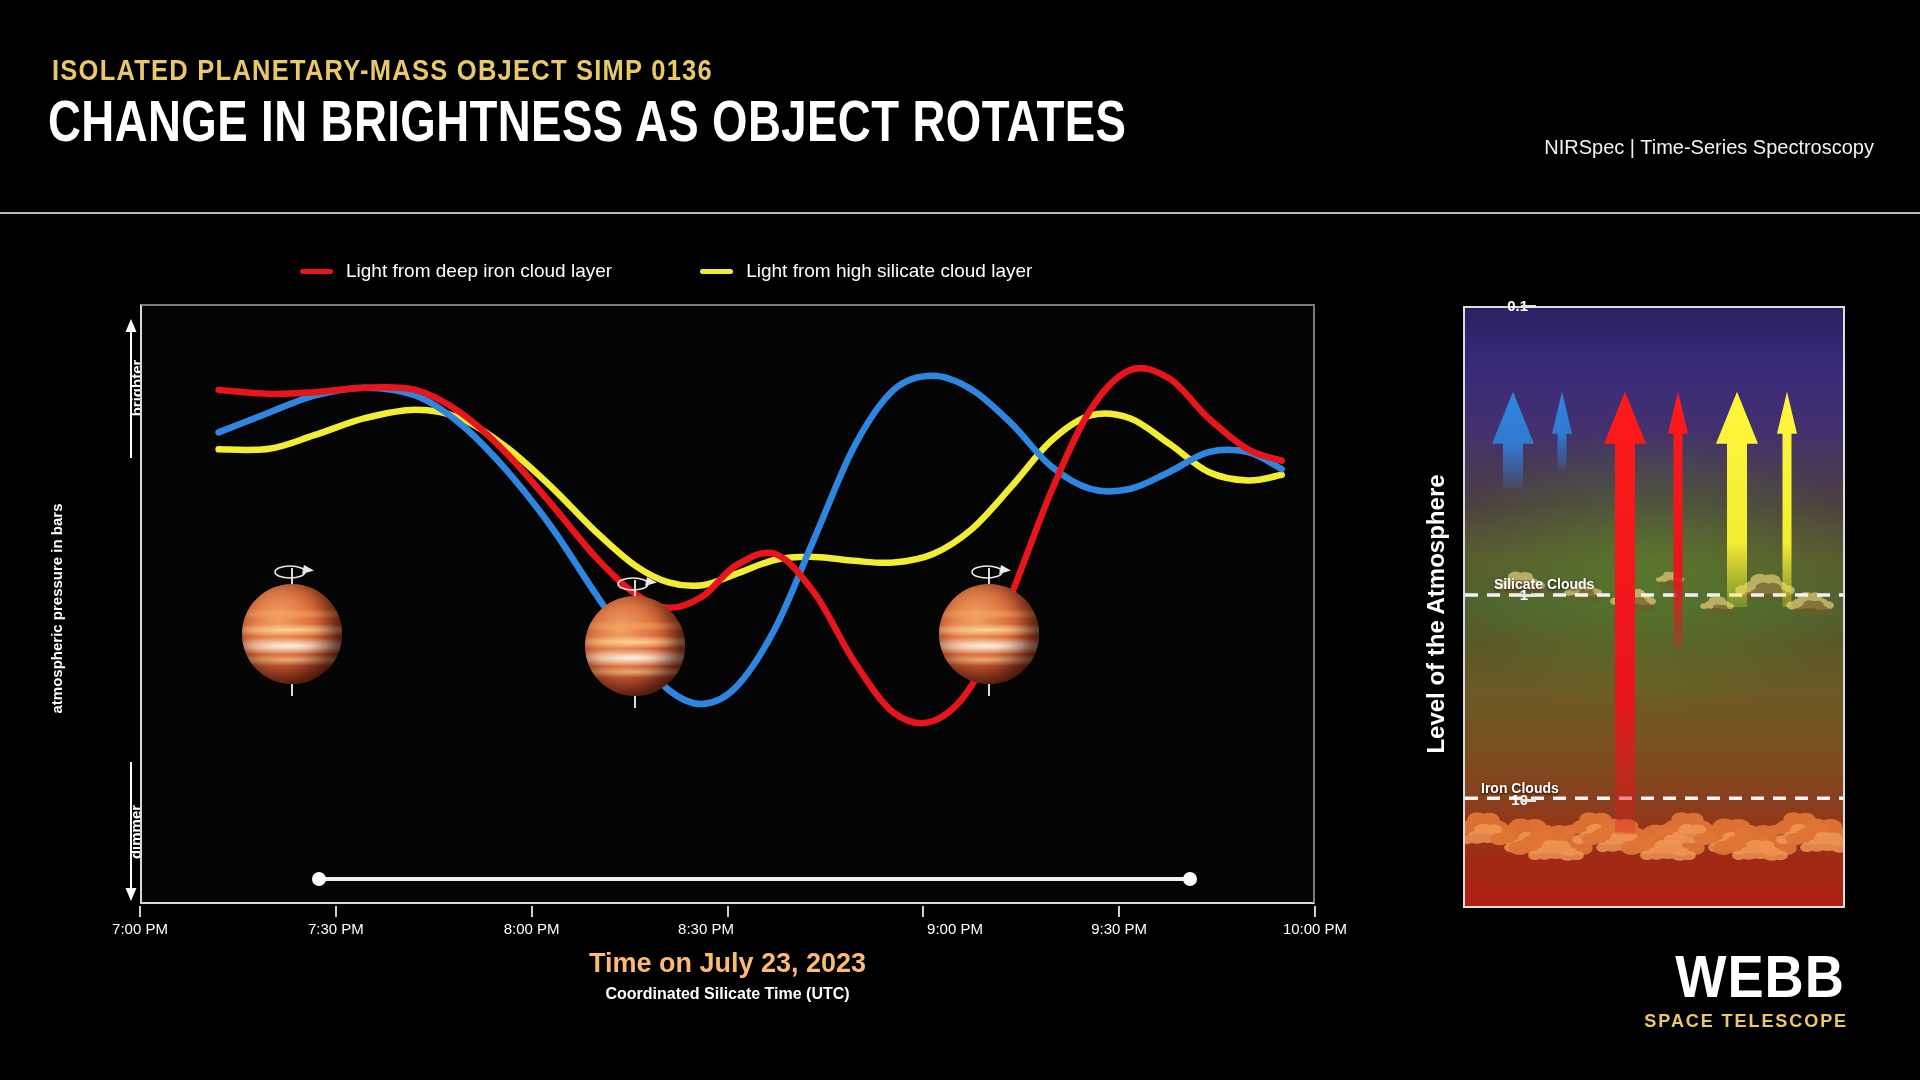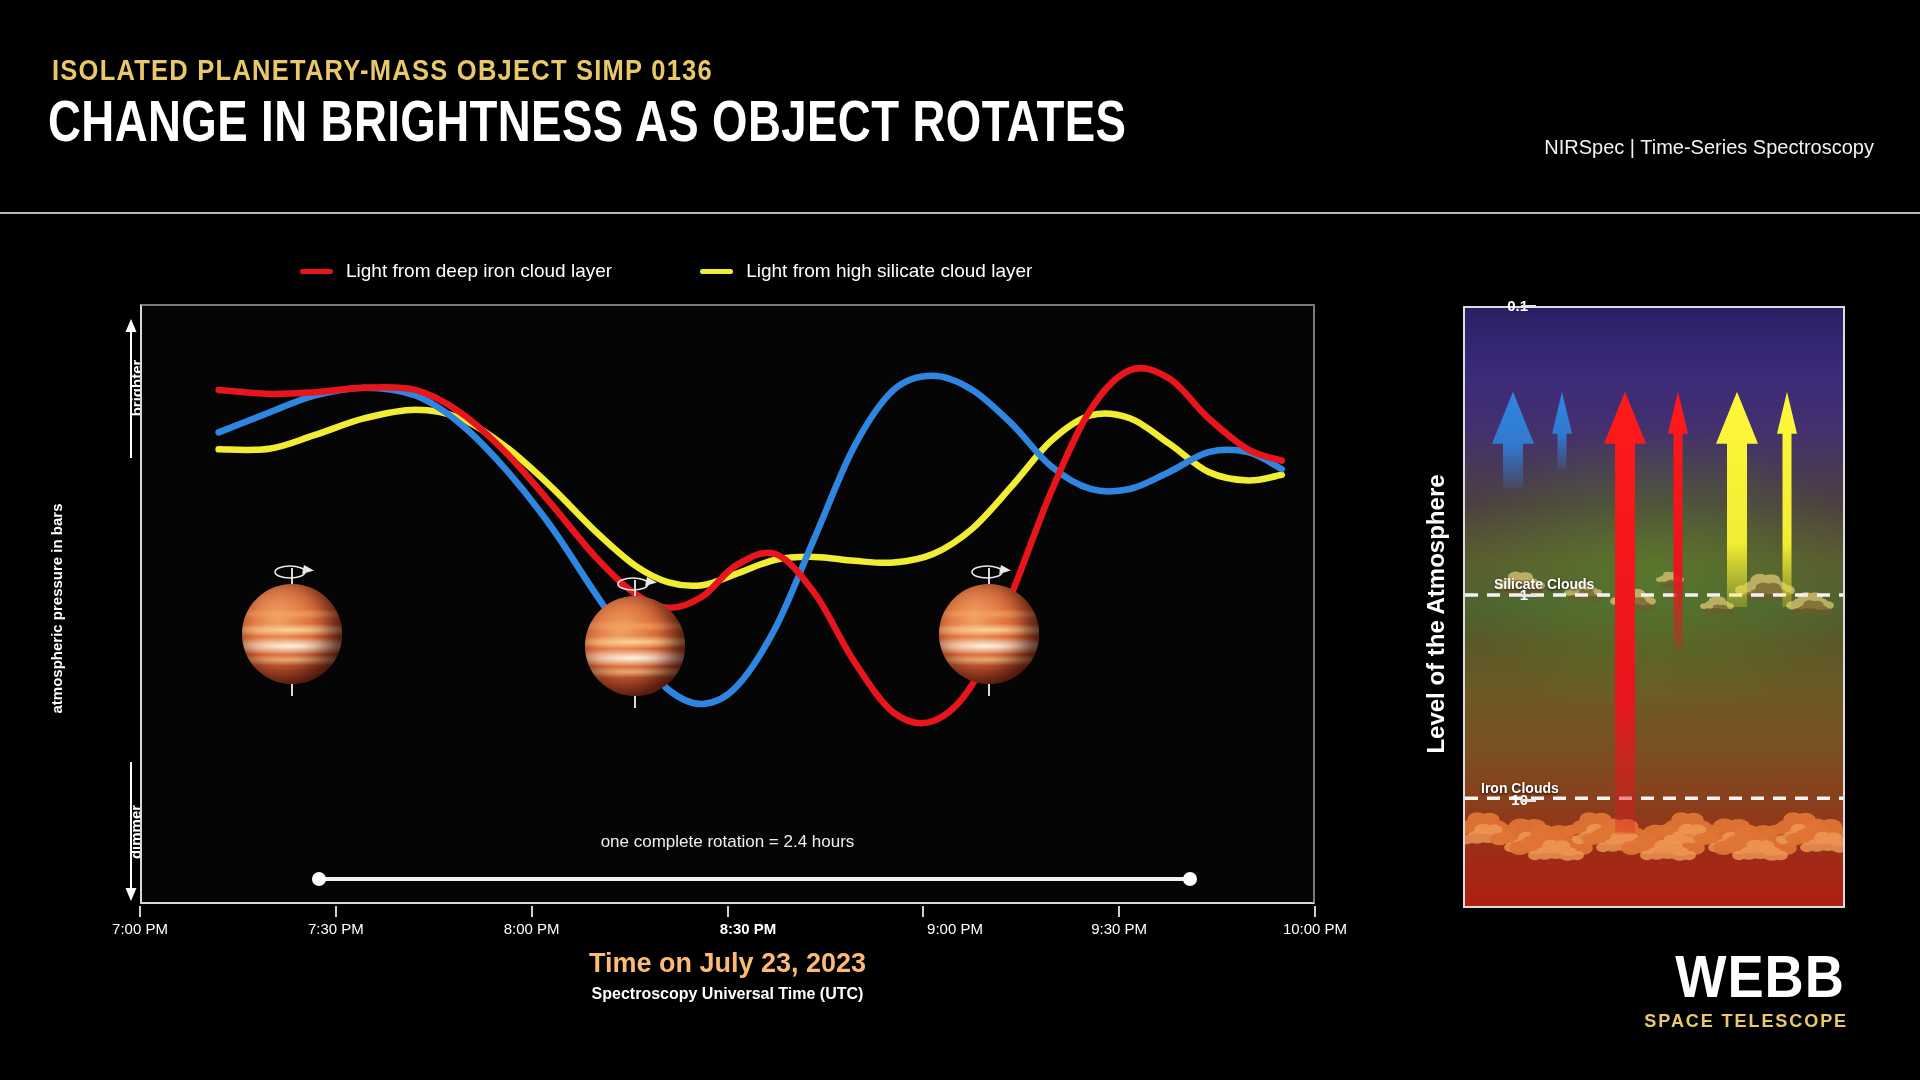--- a/index.html
+++ b/index.html
@@ -219,44 +219,43 @@
     <div class="planet" id="planet-2" style="left: 799.25px; top: 258px;">
       <div class="planet-axis"></div>
       <svg class="planet-spin" viewBox="0 0 52 20">
         <ellipse cx="24" cy="10" rx="15" ry="6" fill="none" stroke="#e9e9e9" stroke-width="1.6"></ellipse>
         <polygon points="38,3 48,8.5 36,12" fill="#e9e9e9"></polygon>
       </svg>
       <div class="planet-ball"></div>
     </div>
   </div>
 
-  <div class="rot-note">one complete rotation = 2.4 hours</div>
   <div class="rot-bar"></div>
   <div class="rot-dot" style="left:312px"></div>
   <div class="rot-dot" style="left:1183px"></div>
 
   <div class="xticks" id="xticks">
       <div class="xtick-mark" style="left: 0px;"></div>
       <div class="xtick" style="left: 0px;">7:00 PM</div>
       <div class="xtick-mark" style="left: 195.873px;"></div>
       <div class="xtick" style="left: 195.873px;">7:30 PM</div>
       <div class="xtick-mark" style="left: 391.627px;"></div>
       <div class="xtick" style="left: 391.627px;">8:00 PM</div>
       <div class="xtick-mark" style="left: 587.5px;"></div>
-      <div class="xtick" style="left: 608px; font-weight: bold;">8:30 PM</div>
+      <div class="xtick" style="left: 566px;">8:30 PM</div>
       <div class="xtick-mark" style="left: 783.372px;"></div>
       <div class="xtick" style="left: 795px; margin-left: 20px;">9:00 PM</div>
       <div class="xtick-mark" style="left: 979.127px;"></div>
       <div class="xtick" style="left: 979.127px;">9:30 PM</div>
       <div class="xtick-mark" style="left: 1175px;"></div>
       <div class="xtick" style="left: 1175px;">10:00 PM</div>
     </div>
   <div class="x-title">
     <div class="x-title-main">Time on July 23, 2023</div>
-    <div class="x-title-sub">Spectroscopy Universal Time (UTC)</div>
+    <div class="x-title-sub">Coordinated Silicate Time (UTC)</div>
   </div>
 
   <div class="atm-title">
     <div class="atm-title-main">Level of the Atmosphere</div>
   </div>
   <div class="atm-title atm-title-sub">
     <div class="atm-sub-rot">atmospheric pressure in bars</div>
   </div>
 
   <div class="atm-wrap">

